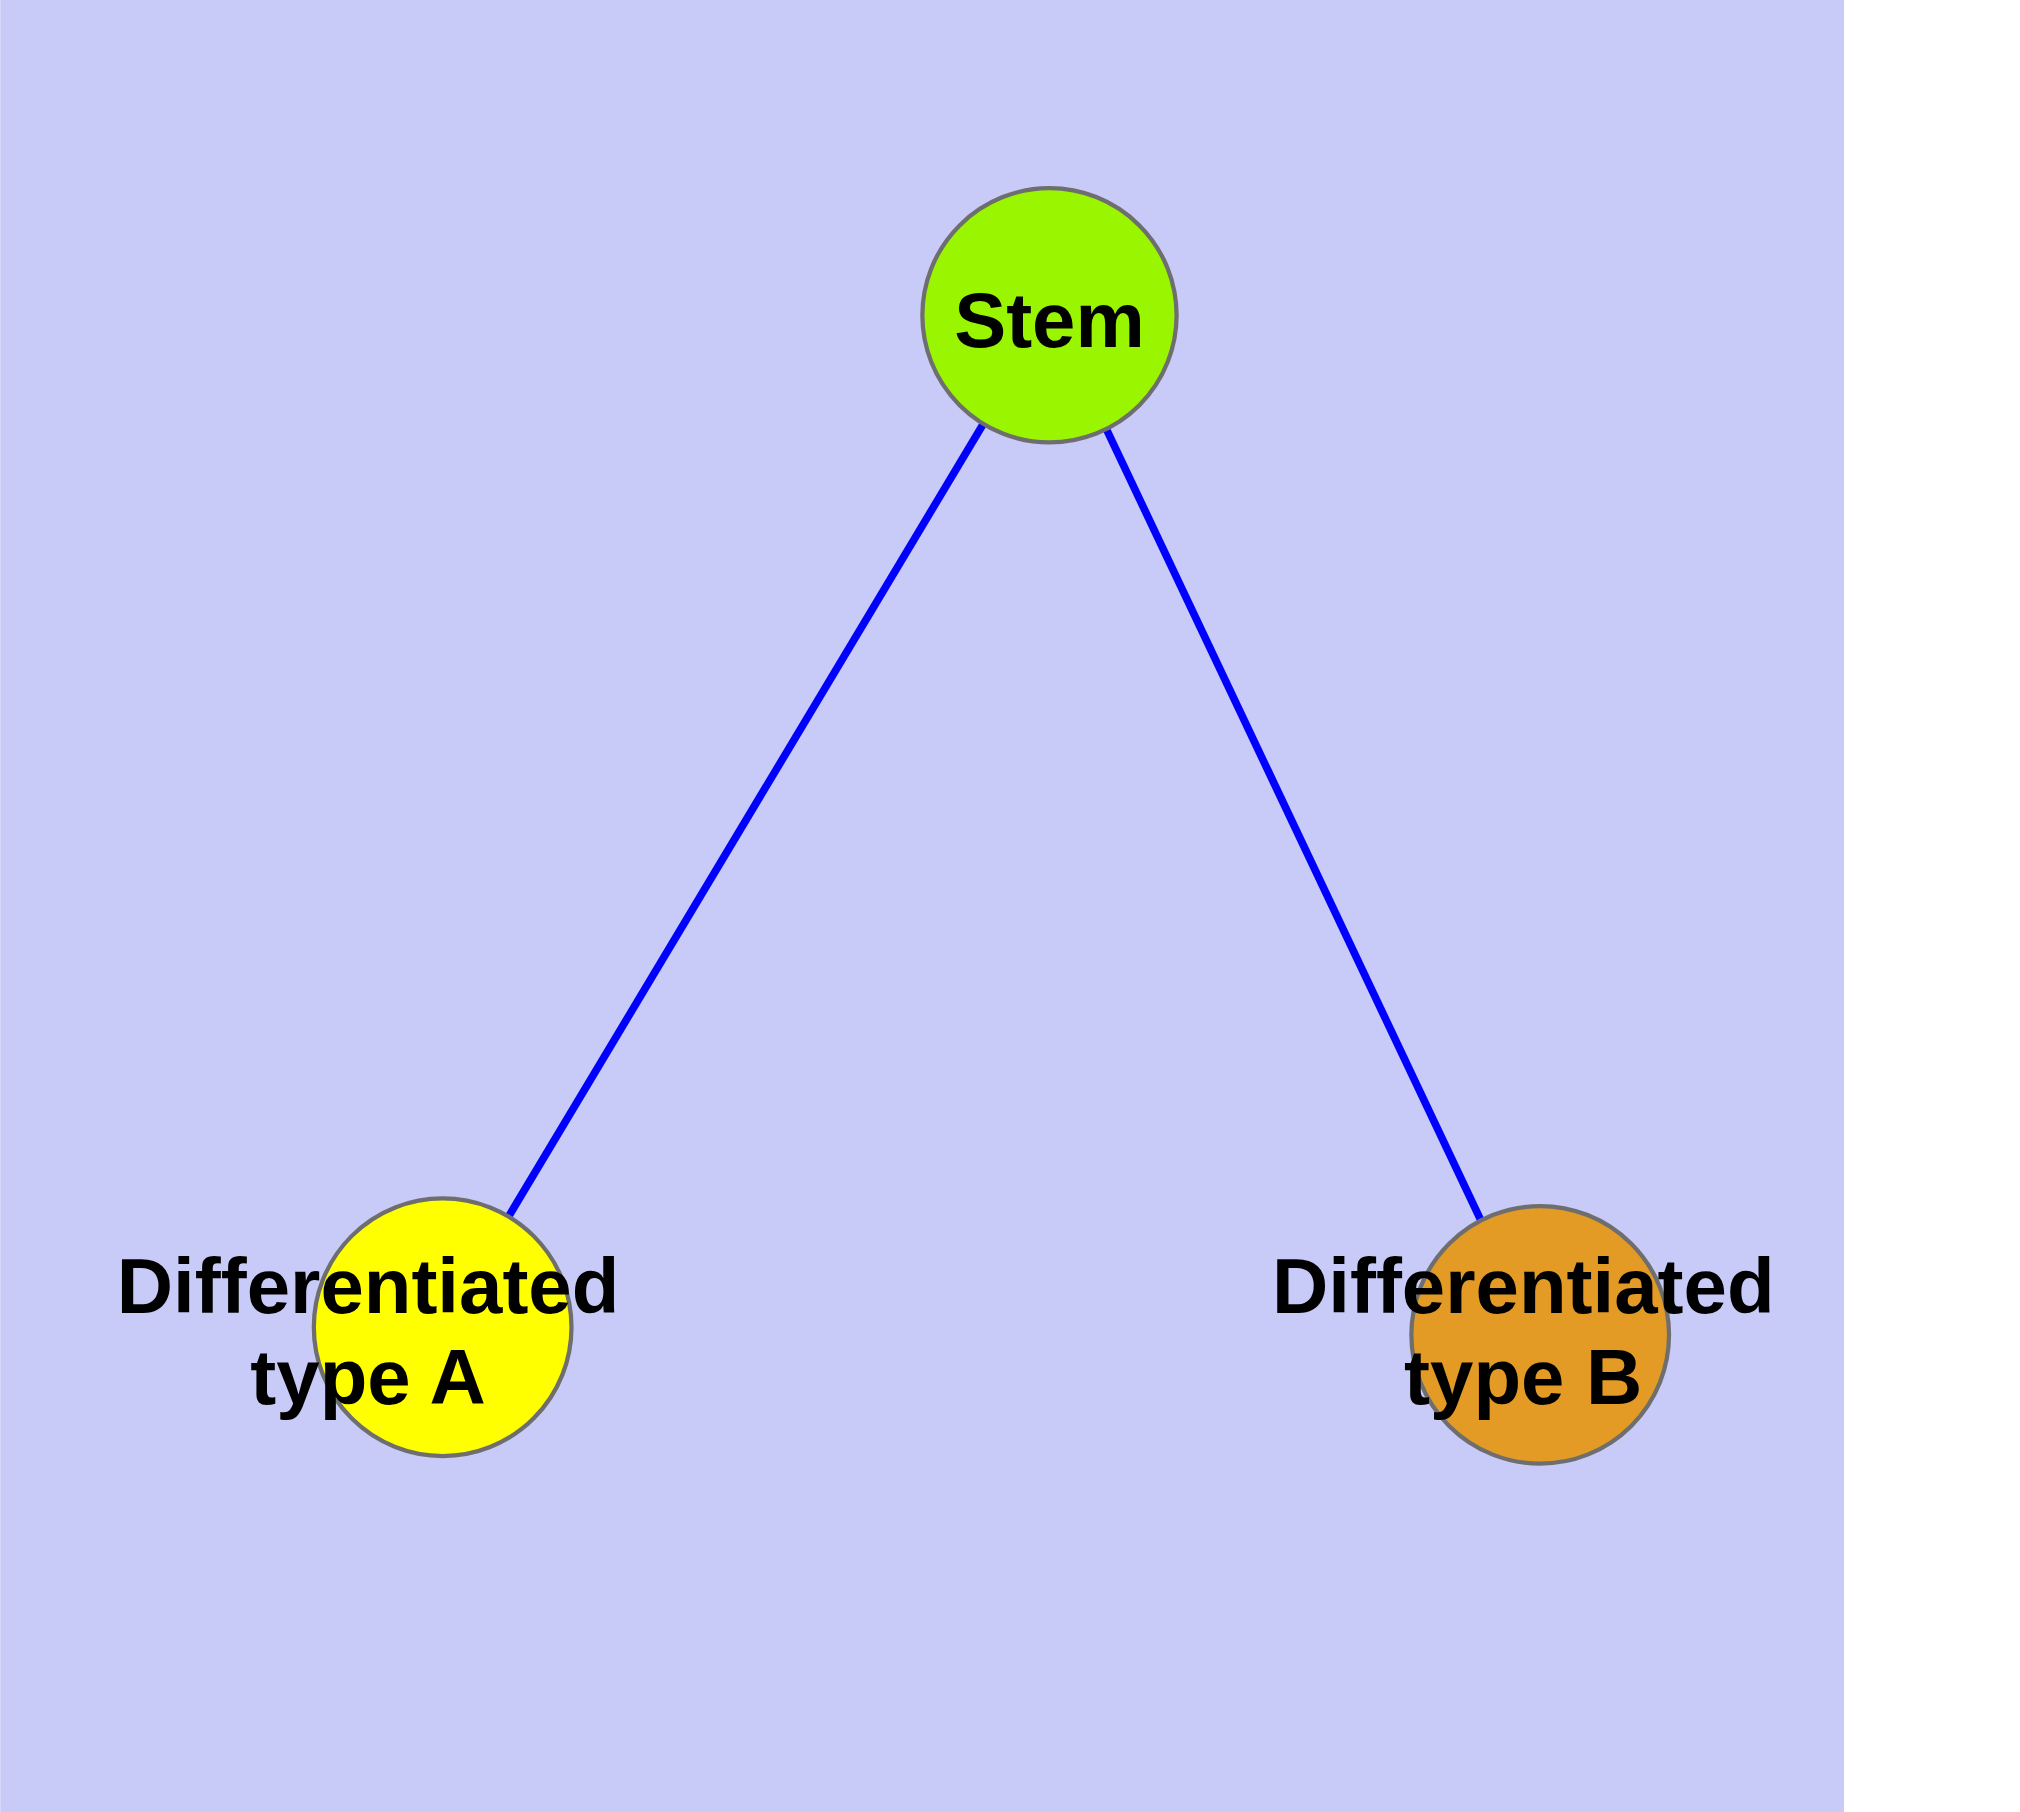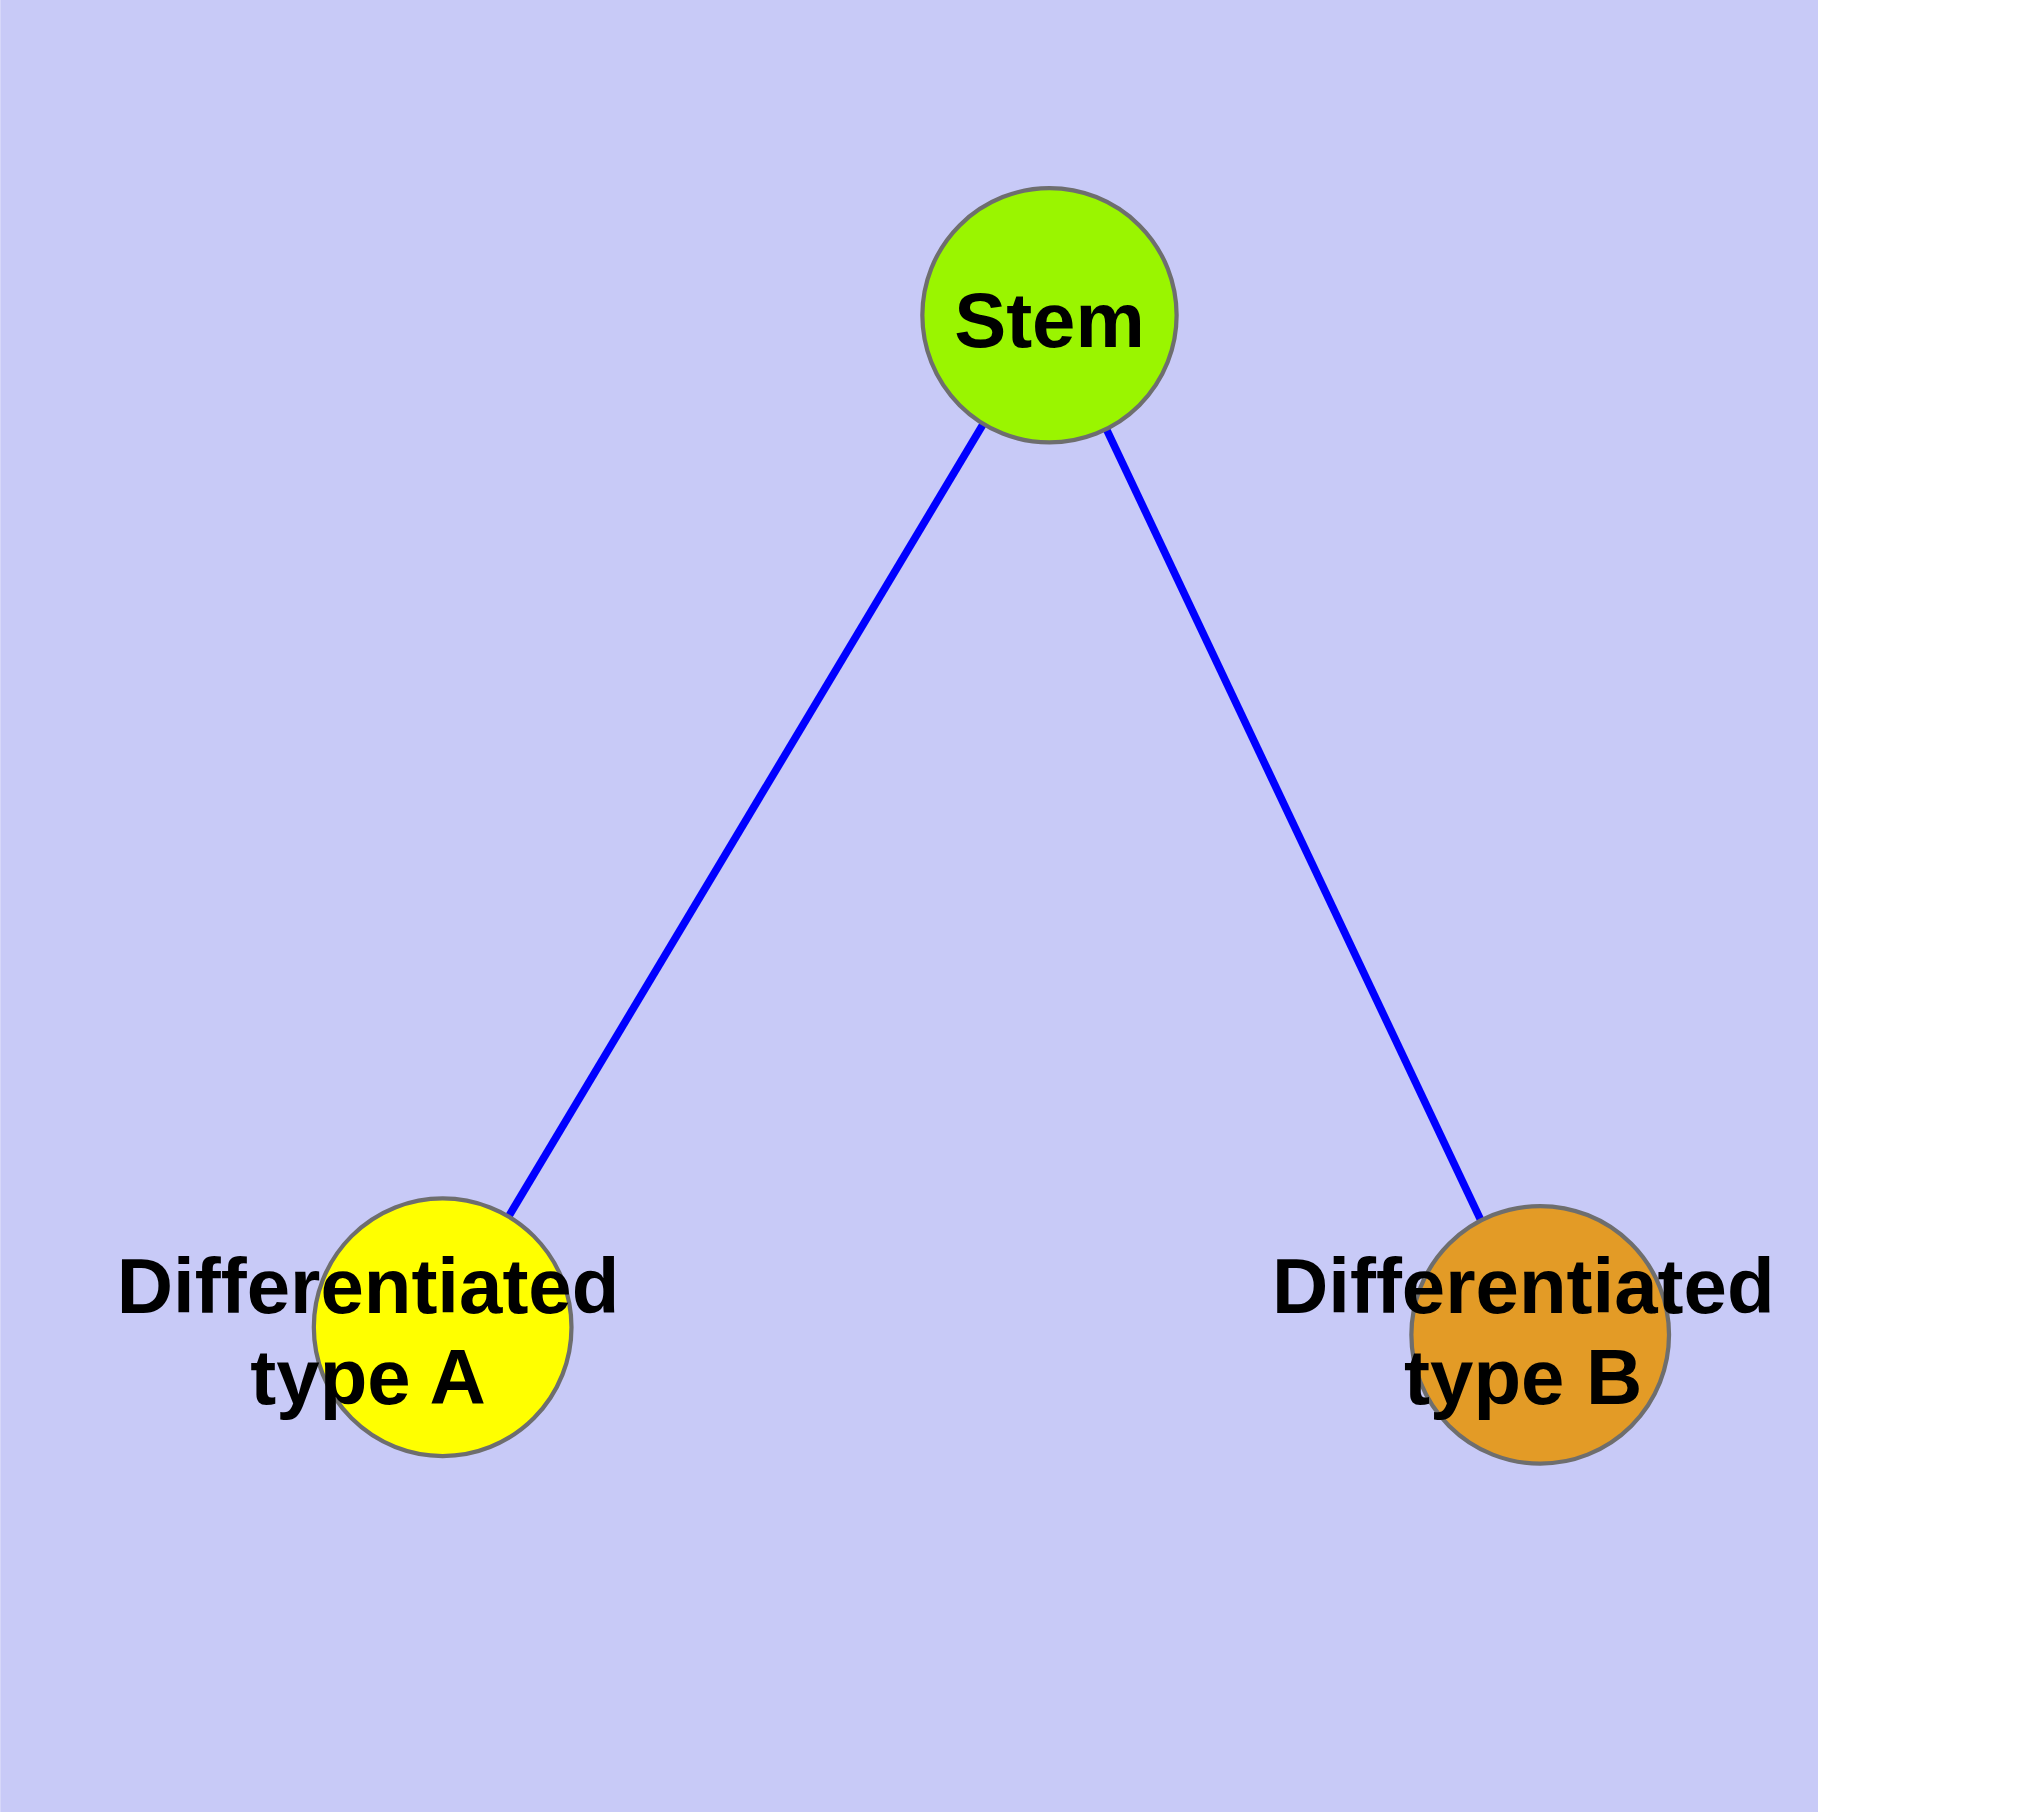--- a/index.html
+++ b/index.html
@@ -26,21 +26,21 @@
     font-family: "Liberation Sans", sans-serif;
     font-weight: bold;
     fill: #000000;
     text-anchor: middle;
     dominant-baseline: alphabetic;
   }
 </style>
 </head>
 <body>
 
-<div id="canvas" style="width: 1818px; height: 1812px;">
+<div id="canvas" style="width: 1818px; height: 1812px; padding-left: 26px;">
   <svg id="graph-svg" viewBox="0 0 2384 2138" xmlns="http://www.w3.org/2000/svg" style="width: 2021px; height: 1812px;">
     <rect id="bg-rect" x="0" y="0" width="2384" height="2138" fill="#c8caf7"></rect>
     <g id="edges-layer">
         <line x1="1160" y1="500" x2="600" y2="1435" stroke="#0000ff" stroke-width="9" stroke-linecap="butt"></line>
         <line x1="1305" y1="506" x2="1748" y2="1442" stroke="#0000ff" stroke-width="9" stroke-linecap="butt"></line>
       </g>
     <g id="nodes-layer">
         <g>
           <circle cx="1238" cy="372" r="150" fill="#9af500" stroke="#6e6e6e" stroke-width="5"></circle>
           <text class="node-label" x="1238" y="410" font-size="92" fill="#000000">Stem</text>

